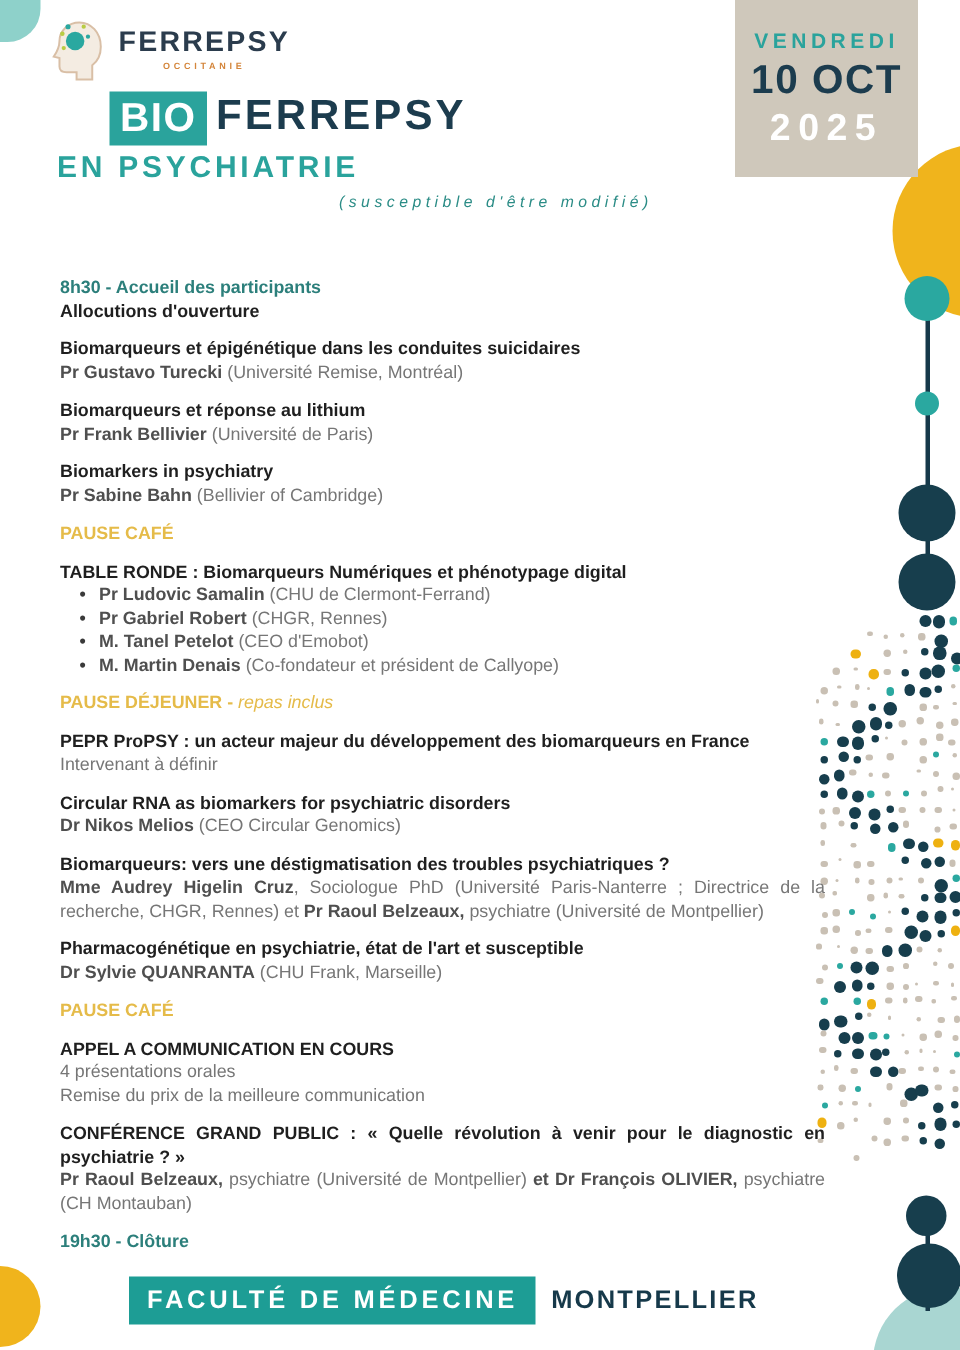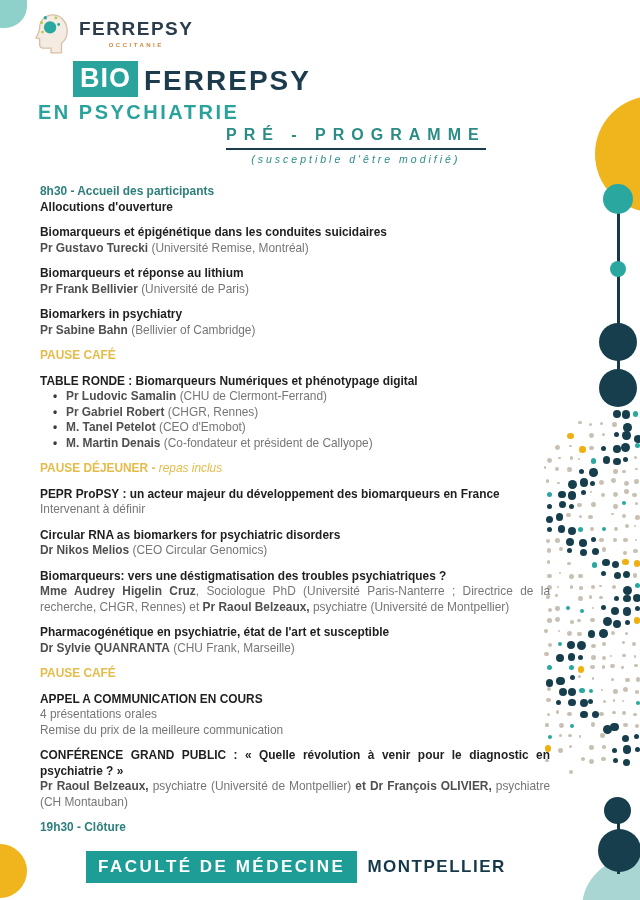--- a/index.html
+++ b/index.html
@@ -21,21 +21,21 @@
   .dots span{position:absolute;border-radius:50%;display:block;}
 
   
   .logo-row{position:absolute;left:33px;top:12px;display:flex;align-items:center;}
   .logo-icon{width:38px;height:42px;}
   .logo-textwrap{margin-left:8px;display:flex;flex-direction:column;align-items:center;}
   .logo-name{color:#2b3c4d;font-weight:bold;font-size:19px;letter-spacing:1.5px;}
   .logo-sub{color:#d4863c;font-size:6px;letter-spacing:2.5px;font-weight:bold;margin-top:2px;}
 
   .title-block{position:absolute;left:38px;top:61px;}
-  .title-line1{display:flex;align-items:flex-end;padding-left:35px;}
+  .title-line1{display:flex;align-items:flex-start;padding-left:35px;}
   .bio-box{background:#2aa39c;color:#ffffff;font-weight:bold;font-size:27px;
            padding:2px 7px 3px 7px;letter-spacing:1px;}
   .title-rest{color:#1c3c4e;font-weight:bold;font-size:28px;letter-spacing:2px;margin-left:6px;}
   .title-sub{color:#2aa39c;font-weight:bold;font-size:20px;letter-spacing:2.5px;margin-top:4px;}
 
   .date-badge{position:absolute;left:490px;top:0;width:122px;height:118px;background:#cfc8bb;
               display:flex;flex-direction:column;align-items:center;justify-content:center;}
   .badge-day{color:#2aa39c;font-size:14px;letter-spacing:3px;font-weight:bold;}
   .badge-date{color:#1c3c4e;font-size:27px;font-weight:bold;letter-spacing:1px;margin-top:3px;}
   .badge-year{color:#ffffff;font-size:25px;font-weight:bold;letter-spacing:5px;margin-top:2px;}
@@ -354,23 +354,27 @@
   </div>
 
   <div class="title-block">
     <div class="title-line1">
       <span class="bio-box">BIO</span>
       <span class="title-rest">FERREPSY</span>
     </div>
     <div class="title-sub">EN PSYCHIATRIE</div>
   </div>
 
+  <div class="date-badge">
+    <span class="badge-day">VENDREDI</span>
+    <span class="badge-date">10 OCT</span>
+    <span class="badge-year">2025</span>
+  </div>
 
   <div class="preprogram">
-    <div class="preprogram-title">PRÉ - PROGRAMME</div>
     <div class="preprogram-note">(susceptible d'être modifié)</div>
   </div>
 
   <div class="program">
       <div class="block">
         <div class="pline"><span class="s-teal">8h30 - Accueil des participants</span></div>
         <div class="pline"><span class="s-bold">Allocutions d'ouverture</span></div>
       </div>
       <div class="block">
         <div class="pline"><span class="s-bold">Biomarqueurs et épigénétique dans les conduites suicidaires</span></div>

